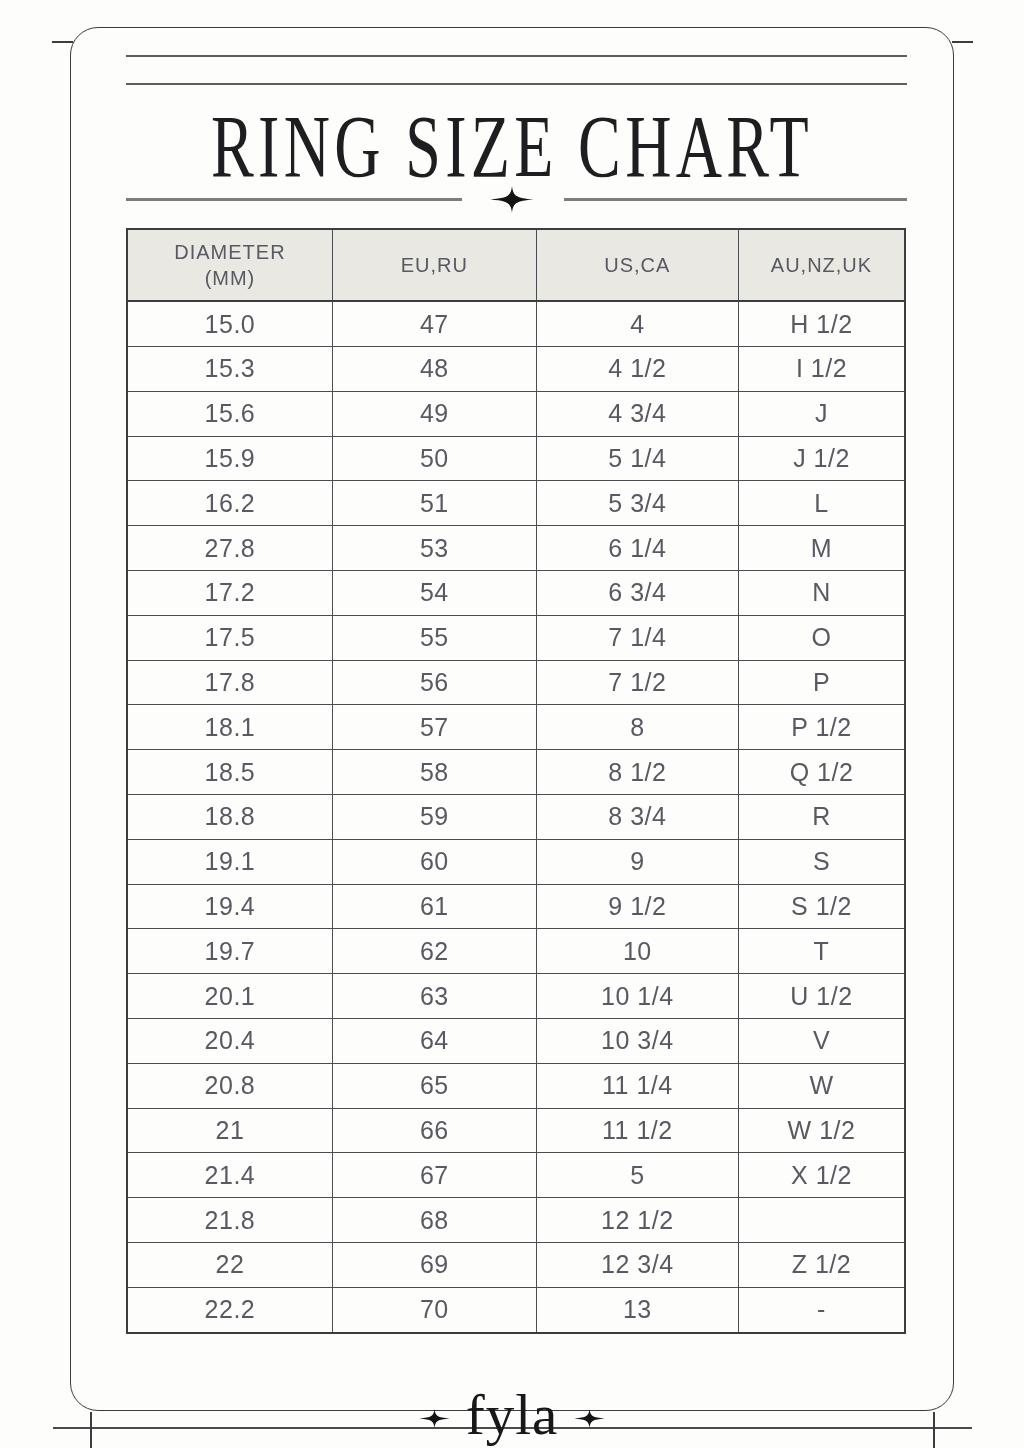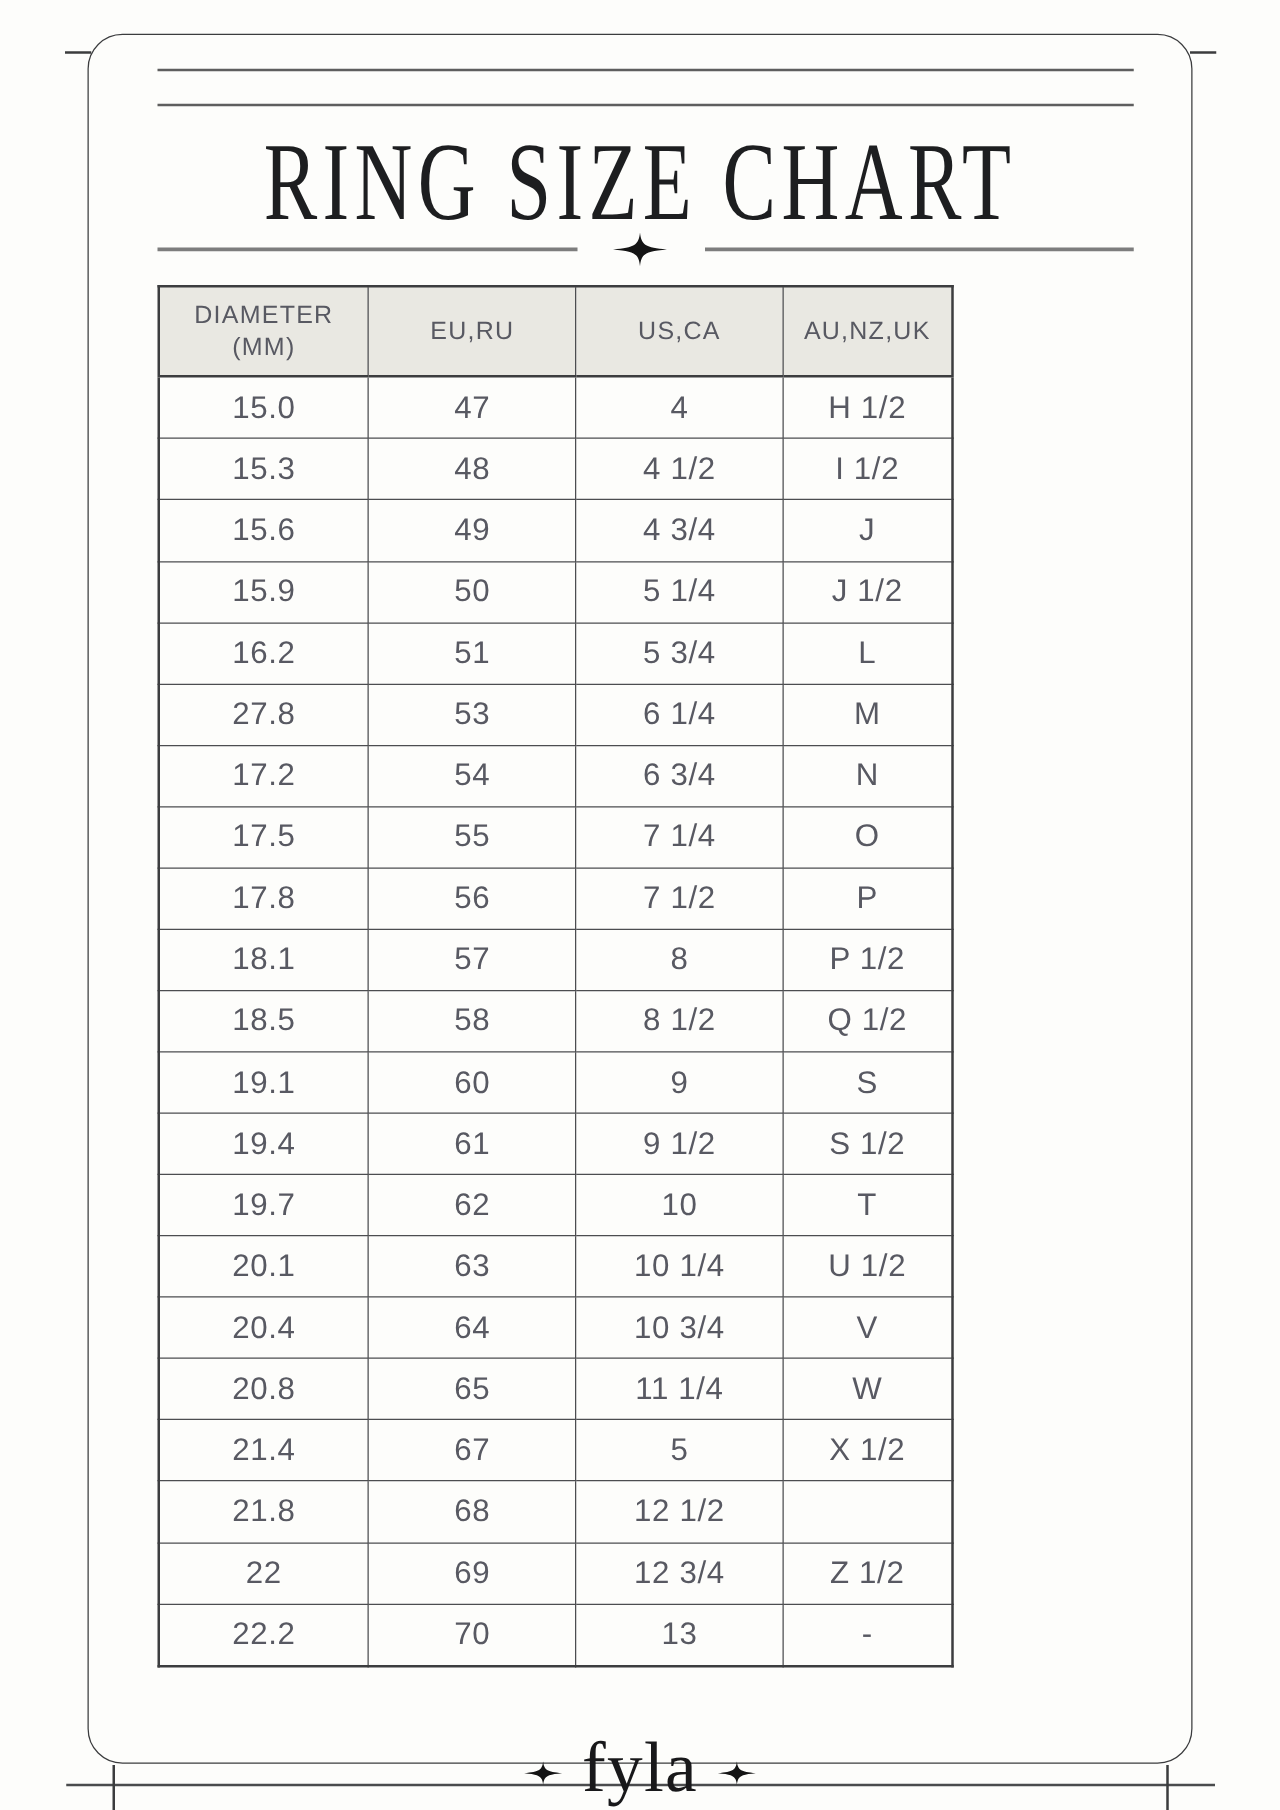--- a/index.html
+++ b/index.html
@@ -56,21 +56,21 @@
   
   .divider-line { position: absolute; top: 198px; height: 2.6px; background: #7d7d7d; }
   .divider-line.left  { left: 126px; width: 336px; }
   .divider-line.right { left: 564px; width: 343px; }
   .divider-star { position: absolute; left: 490px; top: 186px; width: 44px; height: 27px; }
   .divider-star svg, .logo-star svg { display: block; width: 100%; height: 100%; }
   
   .size-table-box {
     position: absolute;
     left: 126px; top: 228px;
-    width: 637px; height: 1106px;
+    width: 780px; height: 1106px;
   }
   table.size-table {
     width: 100%; height: 100%;
     border-collapse: collapse;
     table-layout: fixed;
     border: 2px solid #3c3d3f;
   }
   table.size-table th, table.size-table td {
     border: 1.6px solid #4c4d50;
     text-align: center;
@@ -215,20 +215,26 @@
             <td>8</td>
             <td>P 1/2</td>
           </tr>
           <tr>
             <td>18.5</td>
             <td>58</td>
             <td>8 1/2</td>
             <td>Q 1/2</td>
           </tr>
           <tr>
+            <td>18.8</td>
+            <td>59</td>
+            <td>8 3/4</td>
+            <td>R</td>
+          </tr>
+          <tr>
             <td>19.1</td>
             <td>60</td>
             <td>9</td>
             <td>S</td>
           </tr>
           <tr>
             <td>19.4</td>
             <td>61</td>
             <td>9 1/2</td>
             <td>S 1/2</td>
@@ -249,20 +255,26 @@
             <td>20.4</td>
             <td>64</td>
             <td>10 3/4</td>
             <td>V</td>
           </tr>
           <tr>
             <td>20.8</td>
             <td>65</td>
             <td>11 1/4</td>
             <td>W</td>
+          </tr>
+          <tr>
+            <td>21</td>
+            <td>66</td>
+            <td>11 1/2</td>
+            <td>W 1/2</td>
           </tr>
           <tr>
             <td>21.4</td>
             <td>67</td>
             <td>5</td>
             <td>X 1/2</td>
           </tr>
           <tr>
             <td>21.8</td>
             <td>68</td>

